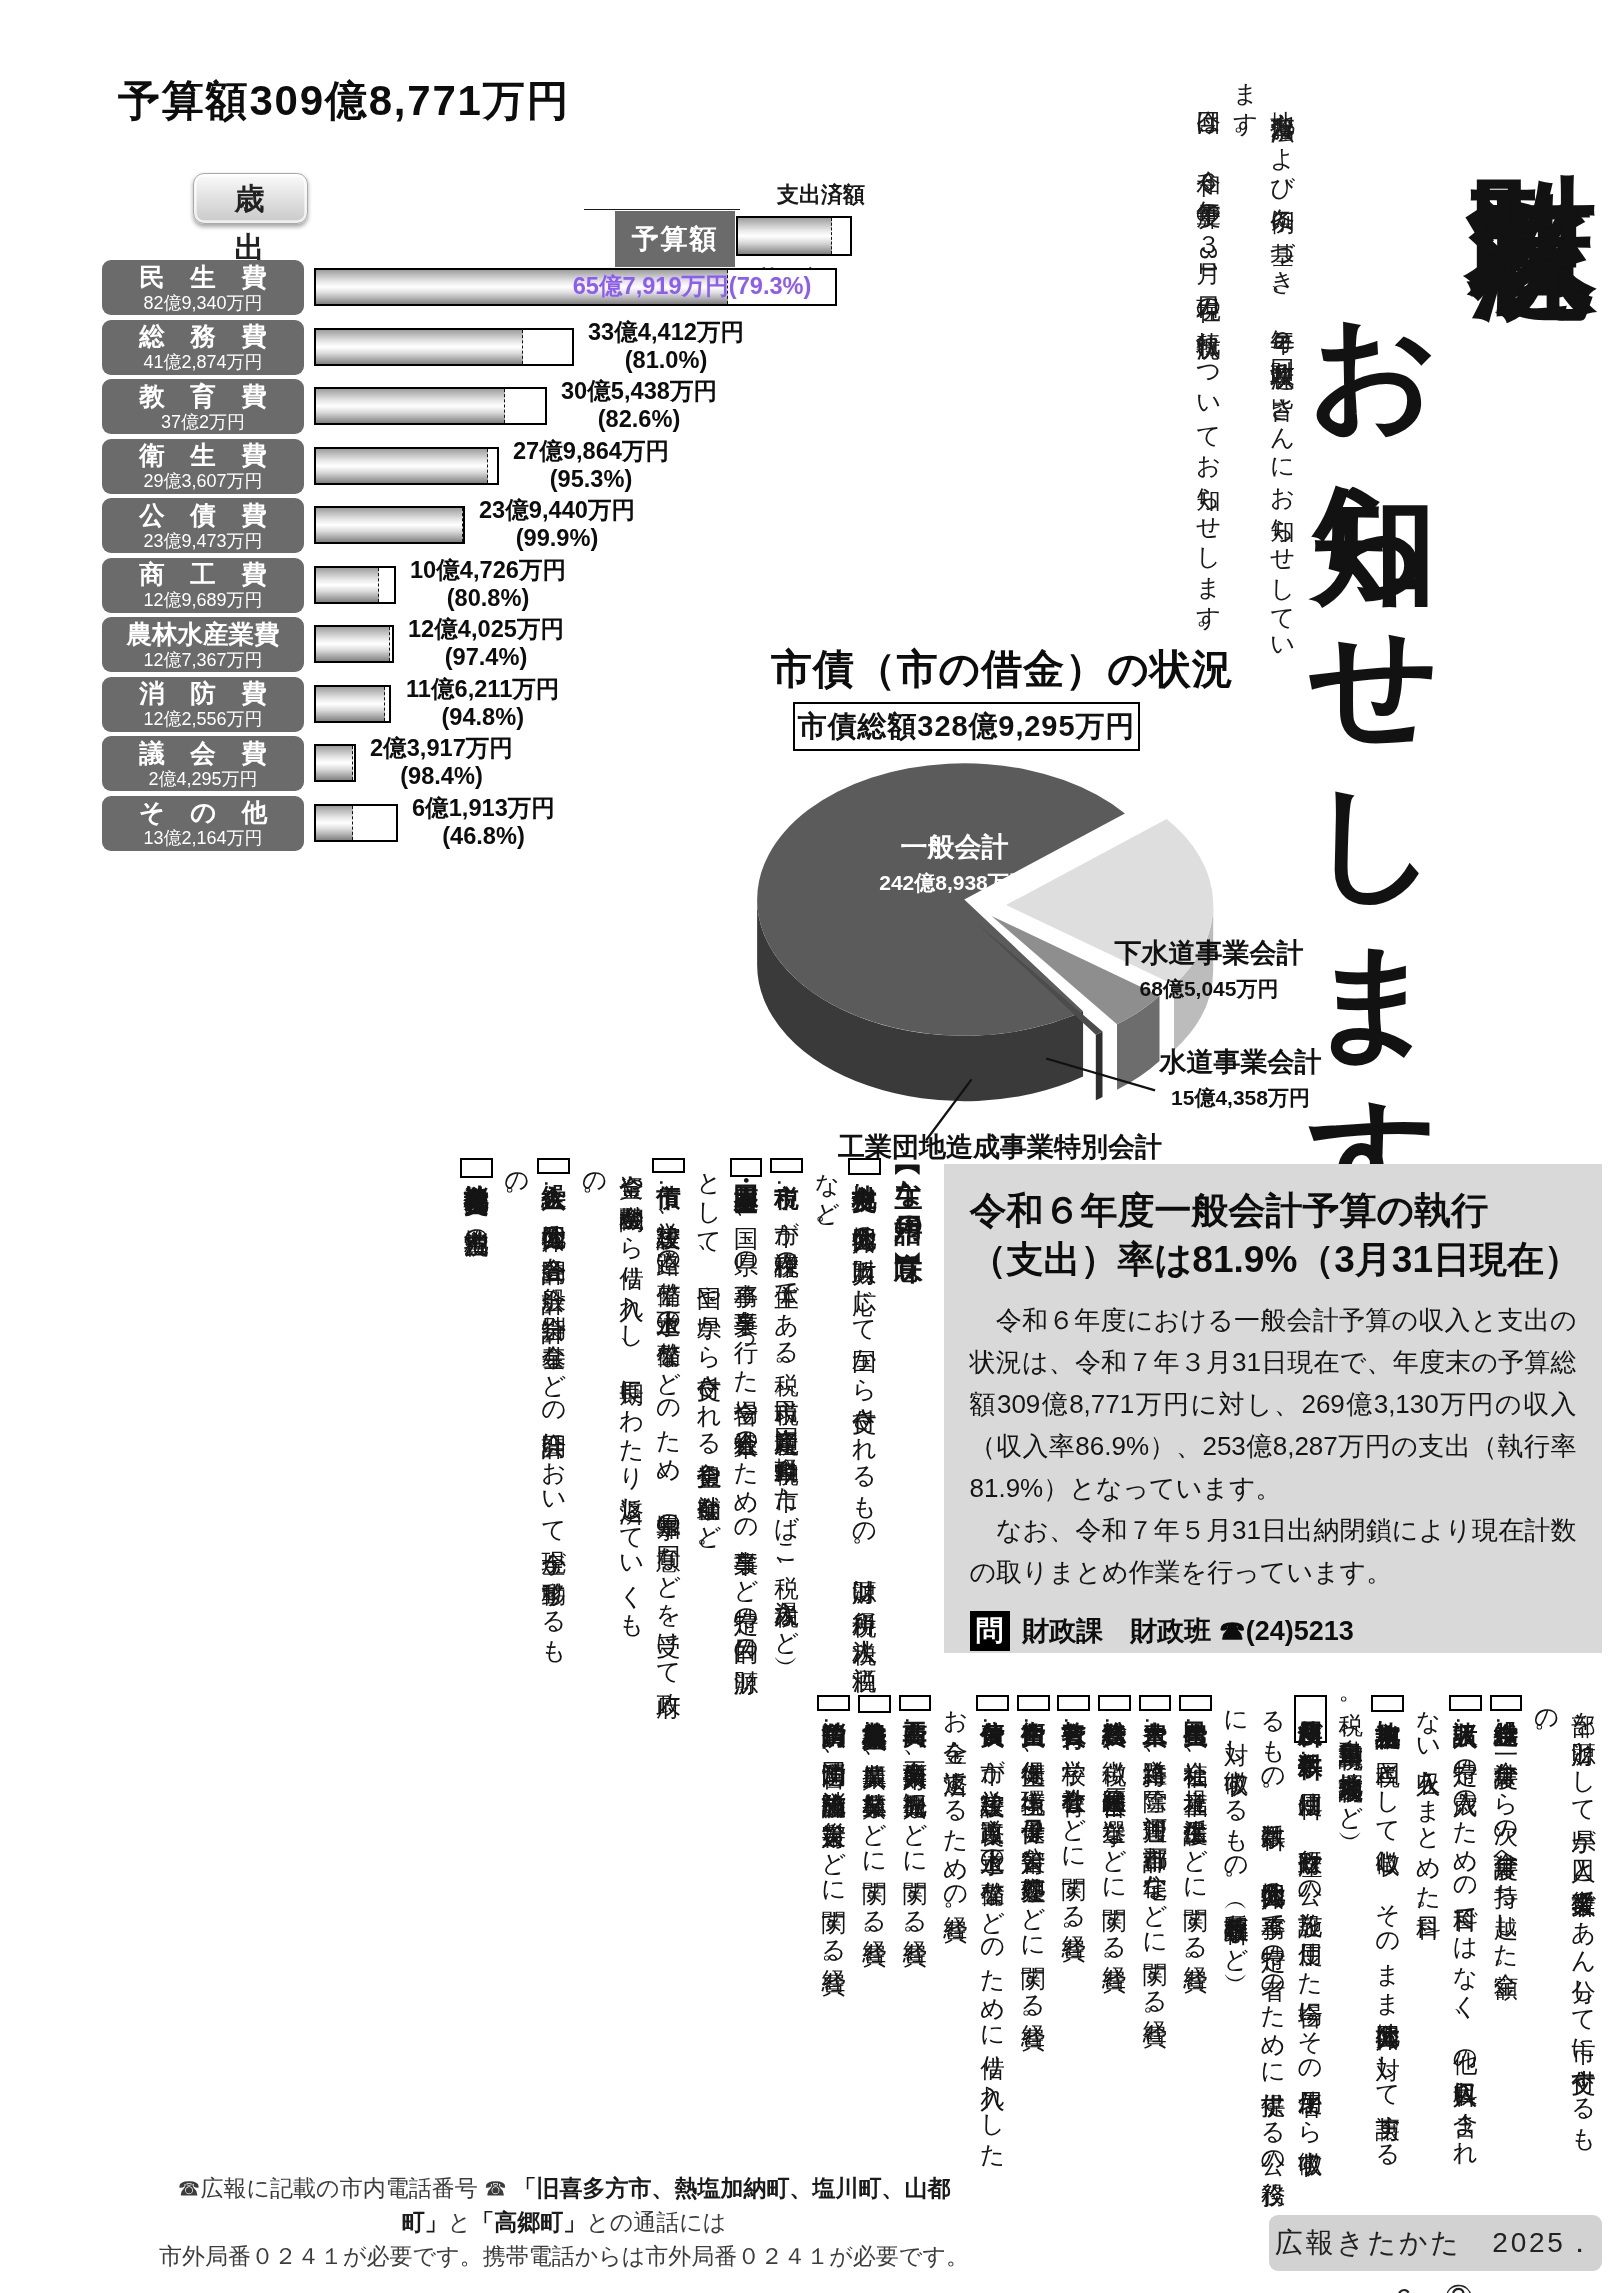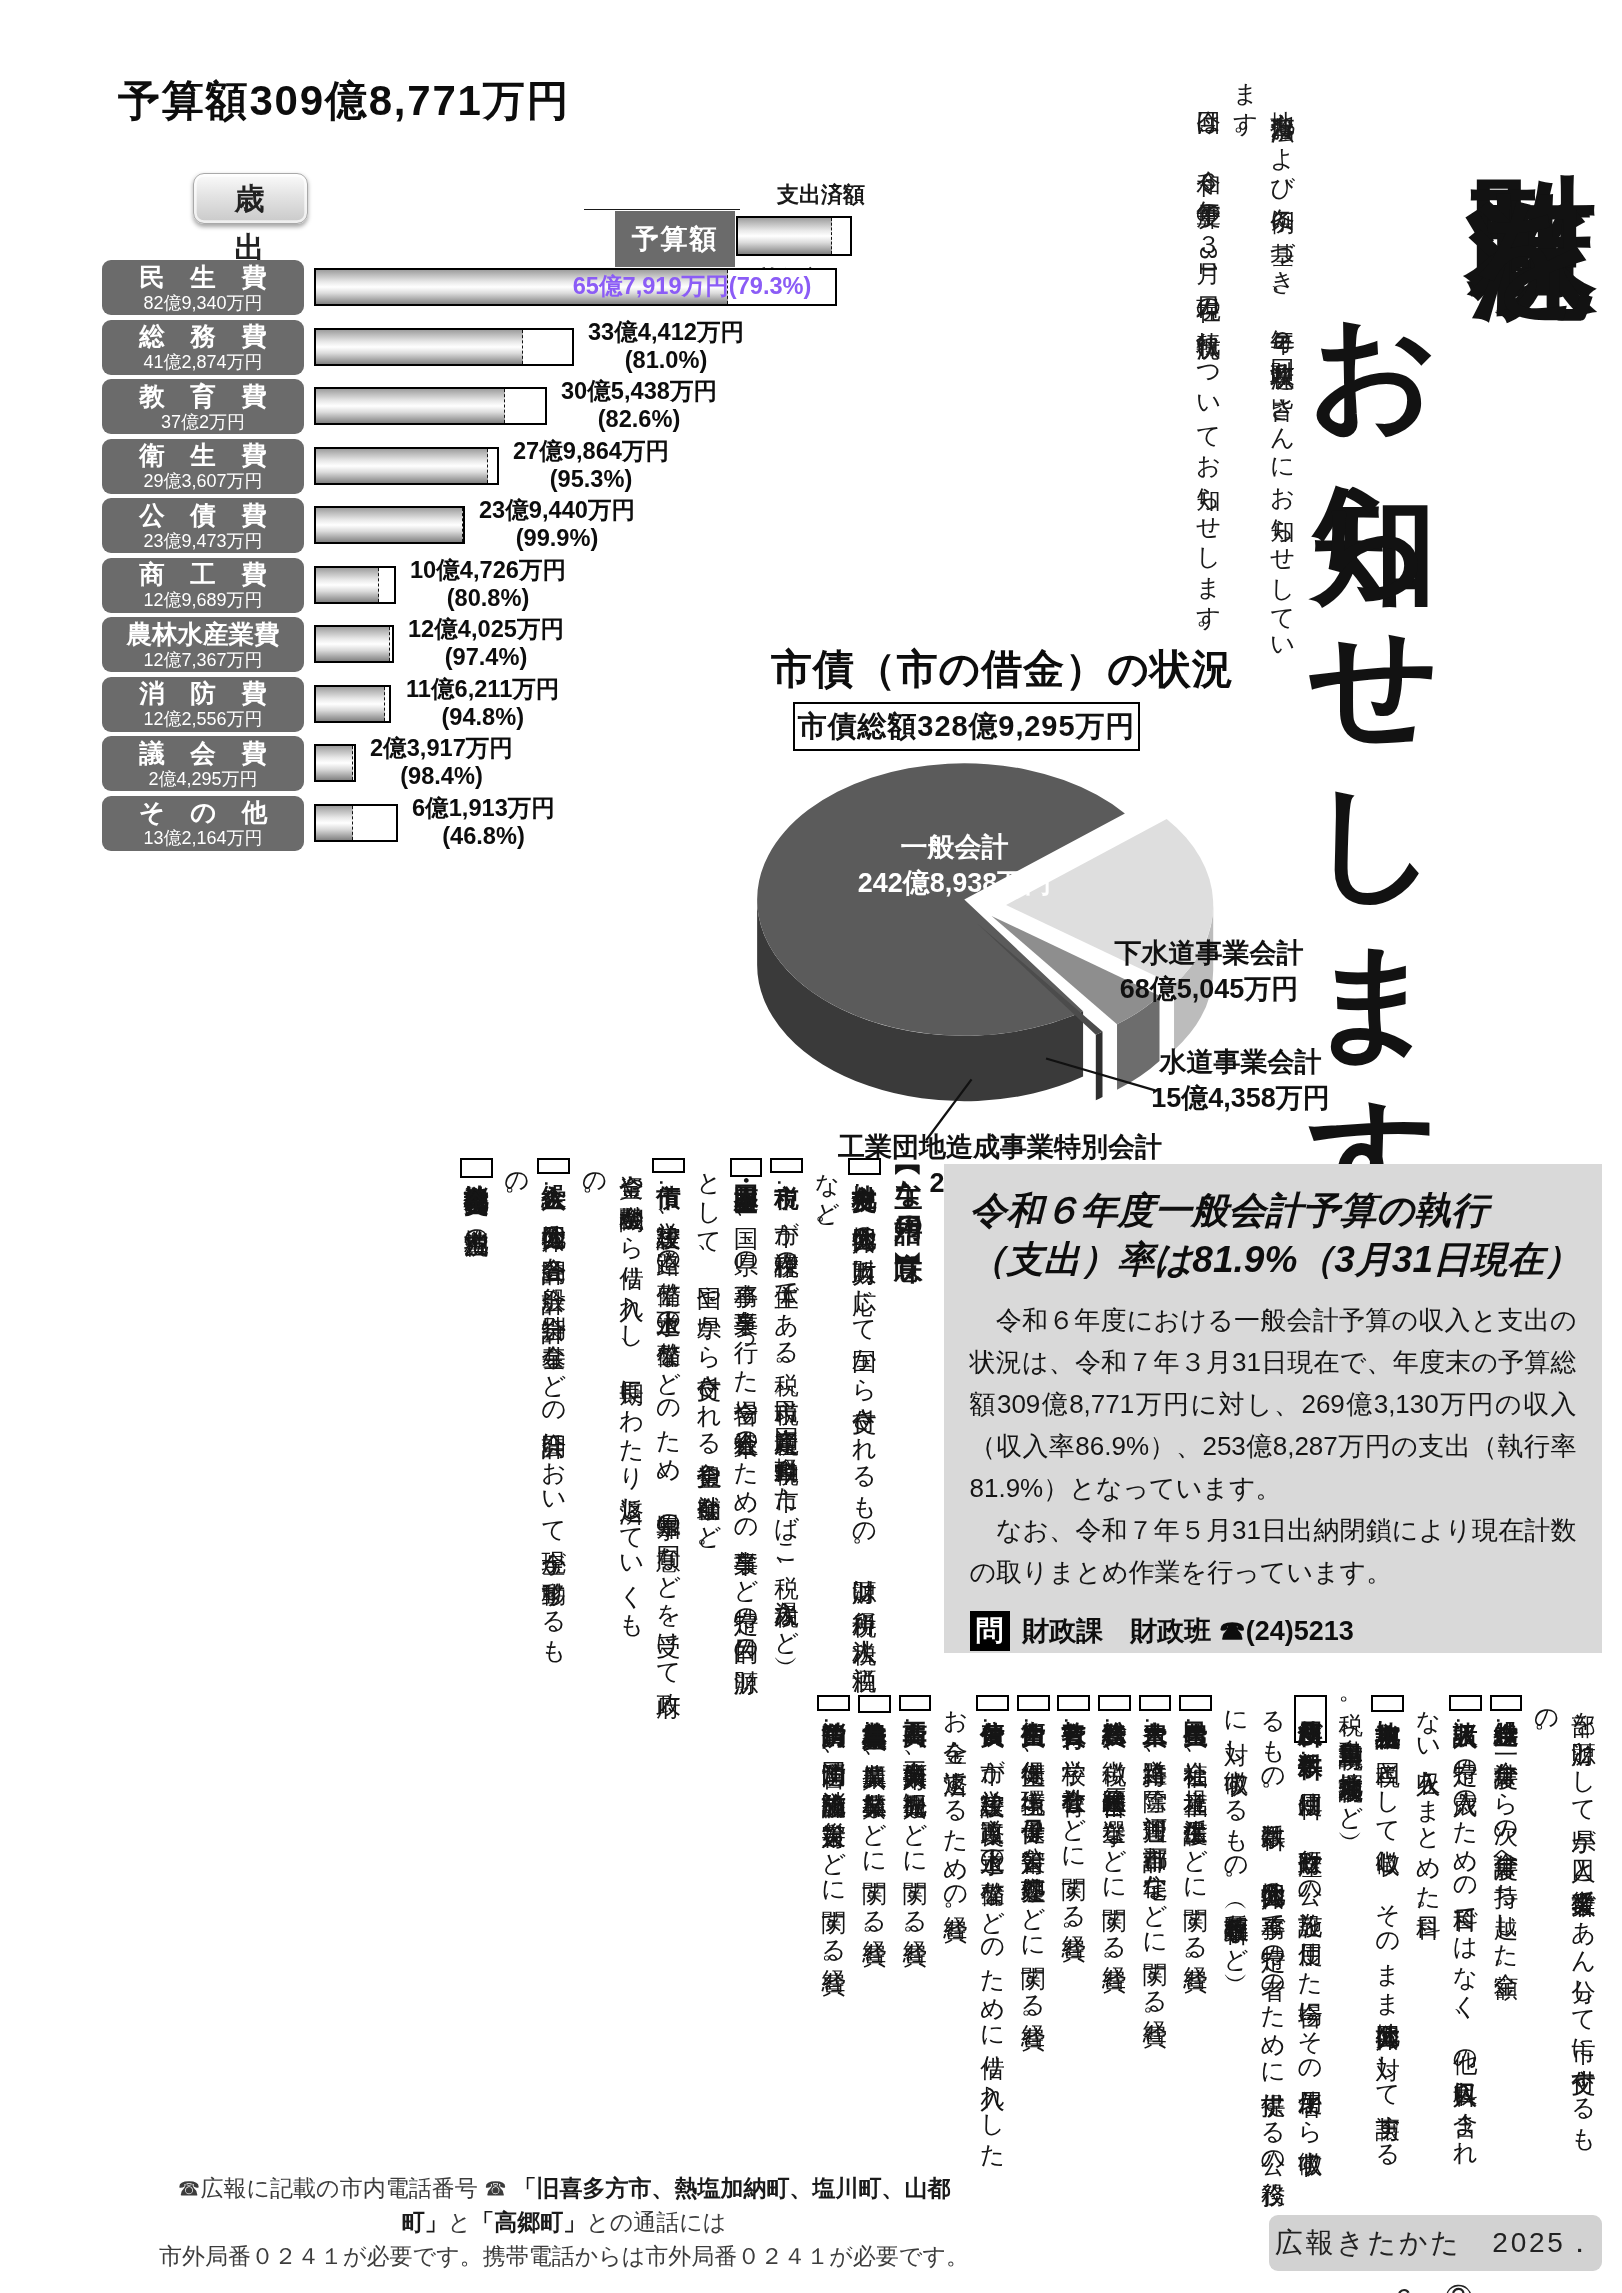--- a/index.html
+++ b/index.html
@@ -55,26 +55,26 @@
 
   
   .intro{font-size:24.5px;line-height:37px;letter-spacing:1.8px;white-space:pre-wrap;color:#1a1a1a;}
 
   
   .pie-title{font-size:41px;font-weight:800;color:#0d0d0d;letter-spacing:0.9px;}
   .pie-total{width:347px;height:49px;border:2.7px solid #000;background:#fff;box-sizing:border-box;
     text-align:center;line-height:44px;font-size:29px;font-weight:700;letter-spacing:0.9px;}
   .pie-label{text-align:center;font-weight:700;}
   .pie-label .l1{font-size:27px;line-height:36px;}
-  .pie-label .l2{font-size:27px;line-height:36px;}
+  .pie-label .l2{font-size:21px;line-height:36px;}
   .pie-label.white{color:#fff;}
 
   
   .exec-box{width:658px;height:489px;background:#d9d9d9;box-sizing:border-box;padding:22px 25.5px;}
-  .exec-title{font-size:37px;line-height:49px;font-weight:800;color:#0d0d0d;white-space:nowrap;font-style:italic;}
+  .exec-title{font-size:37px;line-height:49px;font-weight:800;color:#0d0d0d;white-space:nowrap;}
   .exec-body{margin-top:15px;font-size:26px;line-height:42px;text-align:justify;white-space:pre-wrap;color:#141414;}
   .exec-contact{margin-top:18px;font-size:27px;font-weight:700;color:#0d0d0d;display:flex;align-items:center;}
   .toi-icon{display:inline-block;width:40px;height:40px;background:#000;color:#fff;text-align:center;
     line-height:40px;font-size:28px;font-weight:800;margin-right:12.7px;}
 
   
   .gloss{font-size:24.5px;line-height:37px;letter-spacing:0.9px;color:#151515;}
   .g-head{font-size:28px;font-weight:800;letter-spacing:1.8px;margin-left:7.3px;}
   .g-entry{margin-left:3.6px;}
   .g-term{border:2.7px solid #000;font-weight:800;padding:4.5px 0.9px;margin:1.8px 0 5.5px 0;background:#fff;}

